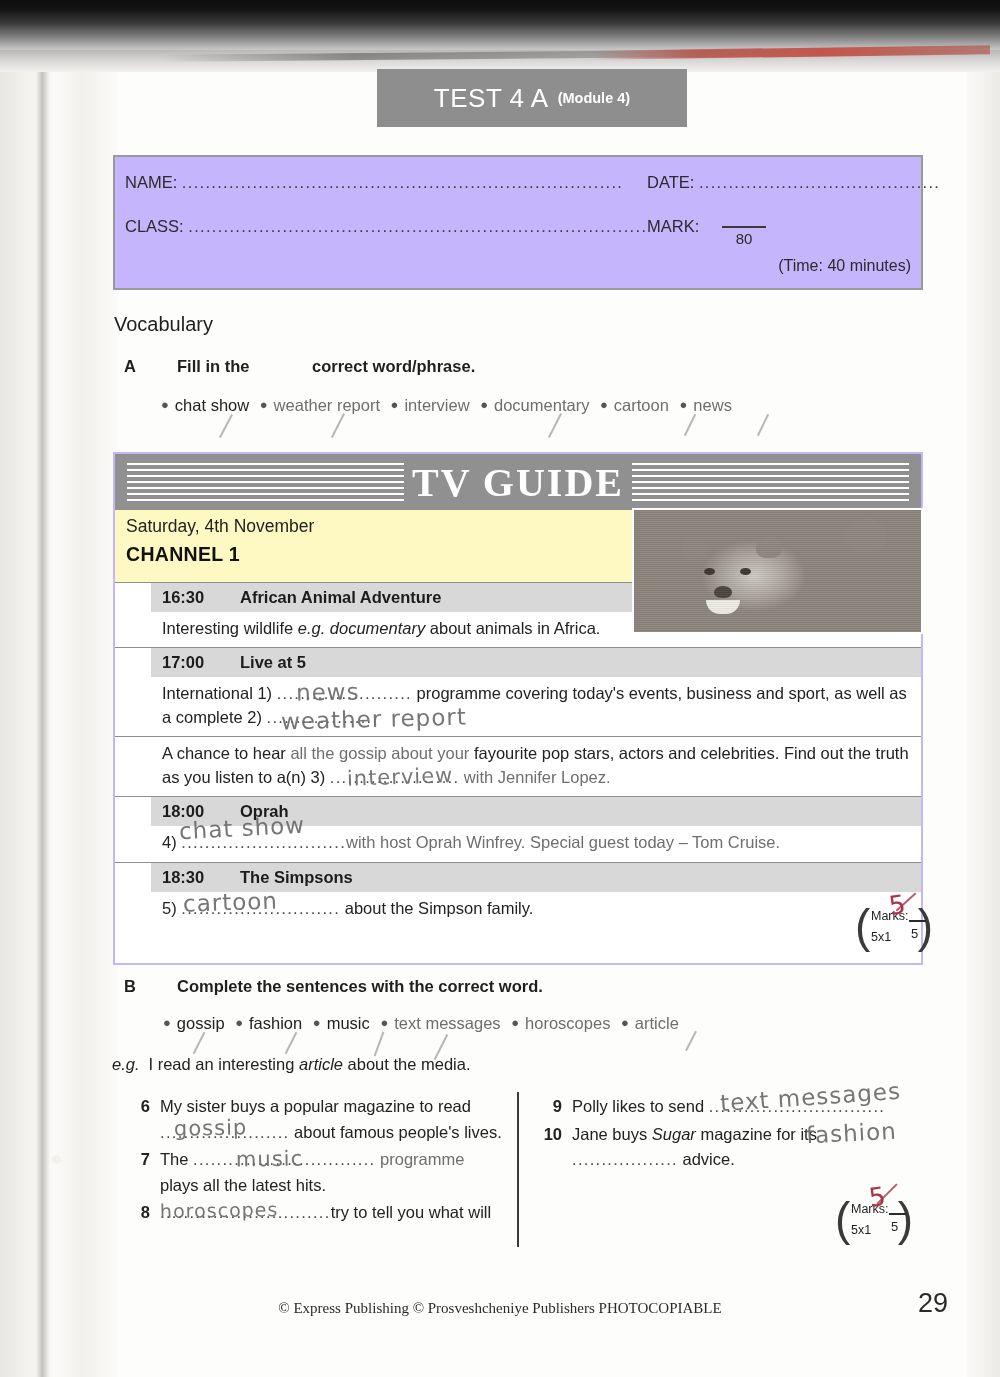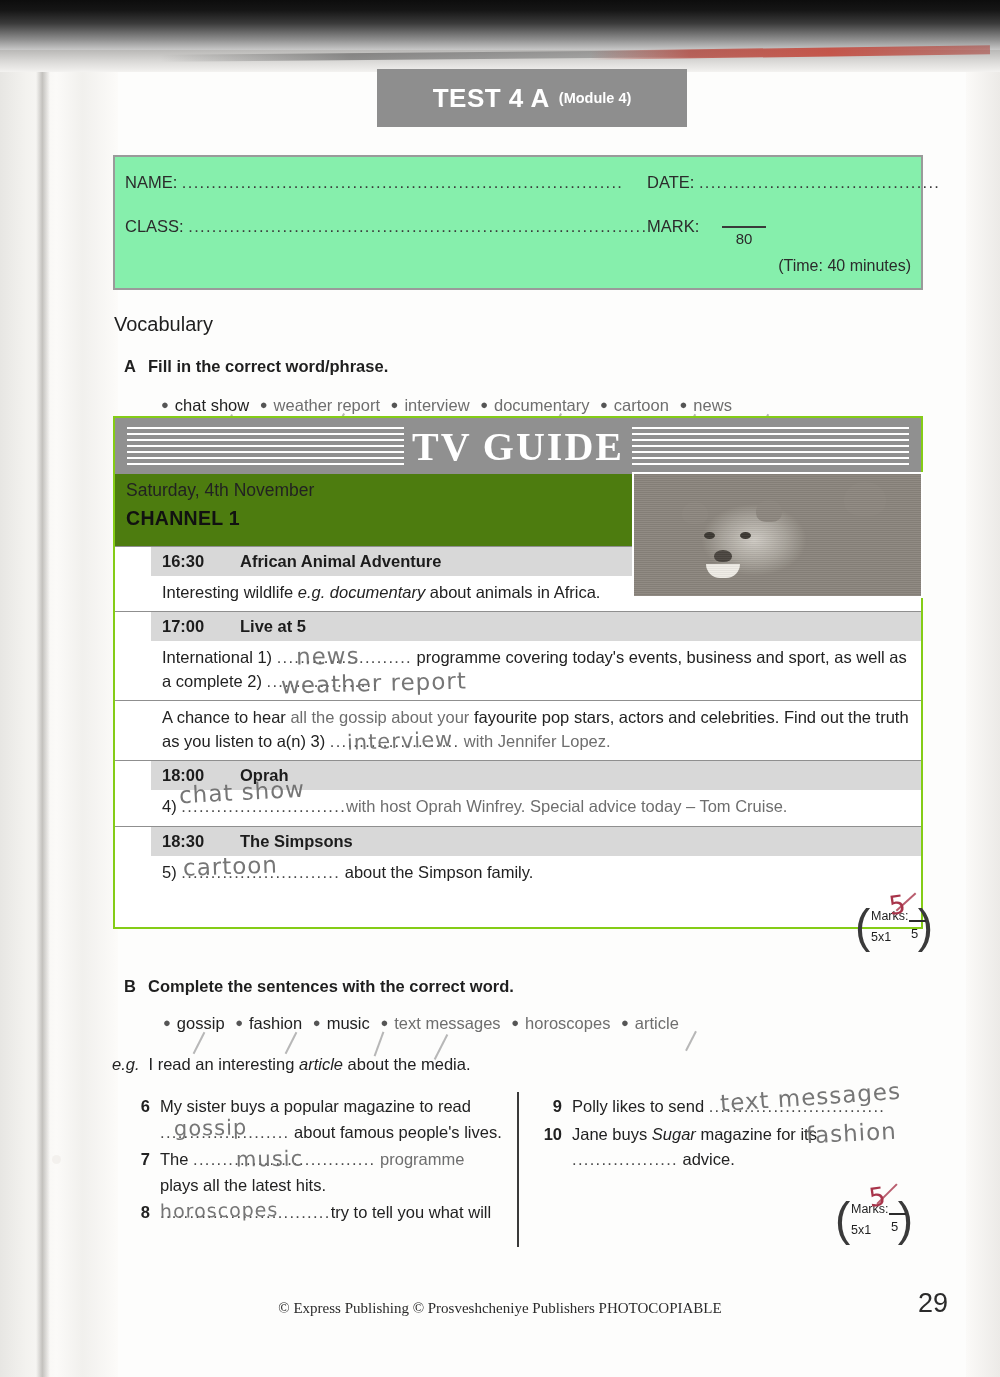--- a/index.html
+++ b/index.html
@@ -46,85 +46,85 @@
   }
   .paper-smudge{position:absolute;background:#eceae6;opacity:.55;border-radius:50%;}
 
   
   #title-band{
     position:absolute;left:377px;top:69px;width:310px;height:58px;
     background:#8e8e8e;
     display:flex;align-items:center;justify-content:center;
     color:#ffffff;
   }
-  #title-main{font-size:26px;font-weight:bold;letter-spacing:.5px;}
+  #title-main{font-size:26px;font-weight:normal;letter-spacing:.5px;}
   #title-sub{font-size:14.5px;font-weight:bold;margin-left:9px;}
 
   
   #info-box{
     position:absolute;left:113px;top:155px;width:810px;height:135px;
-    border:2px solid #9a9a9a;background:#86efac;box-sizing:border-box;
+    border:2px solid #9a9a9a;background:#c4b5fd;box-sizing:border-box;
   }
   .info-row{position:absolute;font-size:16.5px;color:#2b2b2b;white-space:nowrap;}
   #lbl-name{left:10px;top:16px;}
   #lbl-class{left:10px;top:60px;}
   #lbl-date{left:532px;top:16px;}
   #lbl-mark{left:532px;top:60px;}
   .dots{letter-spacing:1.3px;color:#3a3a3a;}
   #mark-frac{
     position:absolute;left:607px;top:58px;text-align:center;font-size:16px;line-height:1;
   }
   #mark-bar{width:44px;height:2px;background:#3a3a3a;margin:11px auto 3px auto;}
   #mark-den{font-size:15px;}
   #time-note{position:absolute;right:10px;top:100px;font-size:16px;}
 
   
   #vocab-heading{
     position:absolute;left:114px;top:313px;font-size:20px;color:#1f1f1f;
   }
   #ex-a{position:absolute;left:124px;top:357px;width:800px;}
   .ex-letter{display:inline-block;width:24px;font-size:16.5px;font-weight:bold;color:#1f1f1f;}
-  .ex-instr{font-size:16.5px;font-weight:bold;color:#1f1f1f;}
+  .ex-instr{font-size:16.5px;font-weight:bold;color:#1f1f1f;margin-left:29px;}
   .wordbank{
     position:absolute;font-size:16.5px;color:#6e6e6e;white-space:nowrap;
   }
   .wordbank .bull{color:#555;font-size:13px;vertical-align:2px;margin:0 6px;}
   .wordbank .dark{color:#222;}
   #wb-a{left:155px;top:396px;}
   #wb-b{left:157px;top:1014px;}
 
   
   .pencil-tick{
     position:absolute;width:2px;background:#8d8d8d;opacity:.62;
     transform-origin:center;
   }
 
   
   #tv-guide{
-    position:absolute;left:113px;top:416px;width:810px;height:513px;
-    border:2px solid #84cc16;background:#ffffff;box-sizing:border-box;
+    position:absolute;left:113px;top:452px;width:810px;height:513px;
+    border:2px solid #c4b5fd;background:#ffffff;box-sizing:border-box;
   }
   #tv-banner{
     position:relative;height:56px;background:#909090;overflow:hidden;
     display:flex;align-items:center;
   }
   .stripes{
     height:40px;flex:1;
     background:repeating-linear-gradient(180deg,#ffffff 0px,#ffffff 2px,#909090 2px,#909090 6px);
     margin-top:2px;
   }
   .stripes.left{margin-left:12px;}
   .stripes.right{margin-right:12px;}
   #tv-banner-title{
     font-family:"Liberation Serif", serif;
     font-size:40px;font-weight:bold;color:#ffffff;
     letter-spacing:2px;padding:0 8px;white-space:nowrap;
   }
 
-  #tv-datehead{position:relative;height:72px;background:#4d7c0f;}
+  #tv-datehead{position:relative;height:72px;background:#fef9c3;}
   #tv-date{position:absolute;left:11px;top:6px;font-size:17.5px;color:#222;}
   #tv-channel{position:absolute;left:11px;top:33px;font-size:19.5px;font-weight:bold;color:#111;letter-spacing:.3px;}
   #tv-photo{
     position:absolute;right:-2px;top:-2px;width:287px;height:122px;
     border:2px solid #ffffff;
     background:
       radial-gradient(ellipse 70px 48px at 120px 66px, #cfcbc4 0%, #a9a49c 45%, #8b857d 75%),
       radial-gradient(ellipse 110px 70px at 215px 52px, #d6d2cb 0%, #b0aaa2 55%, #8d8880 85%),
       radial-gradient(ellipse 60px 40px at 35px 105px, #9a958d 0%, #7d7870 70%),
       linear-gradient(165deg,#6f6a63 0%,#84807a 30%,#9d9891 60%,#6e6a64 100%);
@@ -316,21 +316,21 @@
       <span>as you listen to a(n) 3) </span><span class="blank">......................</span><span class="fade"> with Jennifer Lopez.</span>
       <span class="hw mid" style="left:196px;top:26px;transform:rotate(-2deg);">interview</span>
     </div>
   </div>
 
   <div class="prog-row">
     <div class="prog-time">
       <span class="t">18:00</span><span>Oprah</span>
     </div>
     <div class="prog-desc" style="position:relative;">
-      <span>4) </span><span class="blank">............................</span><span class="fade">with host Oprah Winfrey. Special advice today – Tom Cruise.</span>
+      <span>4) </span><span class="blank">............................</span><span class="fade">with host Oprah Winfrey. Special guest today – Tom Cruise.</span>
       <span class="hw big" style="left:28px;top:-14px;transform:rotate(-3deg);">chat show</span>
     </div>
   </div>
 
   <div class="prog-row">
     <div class="prog-time">
       <span class="t">18:30</span><span>The Simpsons</span>
     </div>
     <div class="prog-desc" style="position:relative;height:34px;">
       <span>5) </span><span class="blank">...........................</span><span> about the Simpson family.</span>

